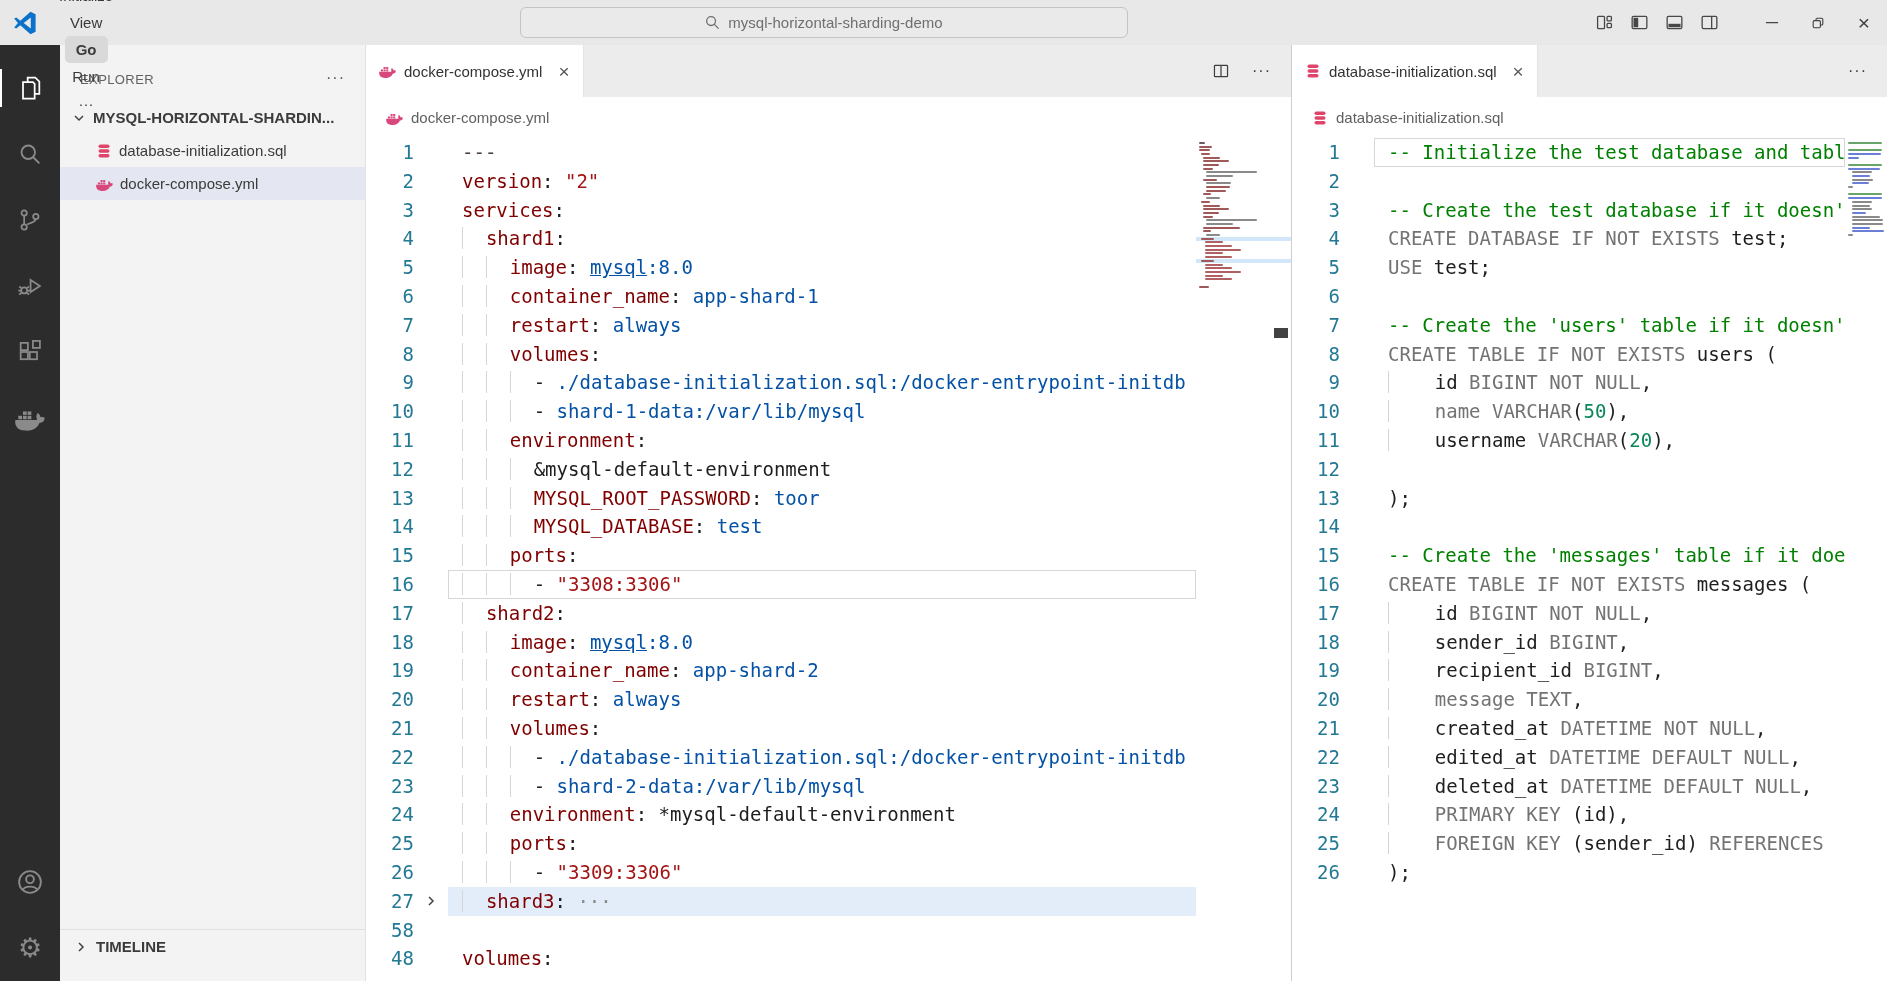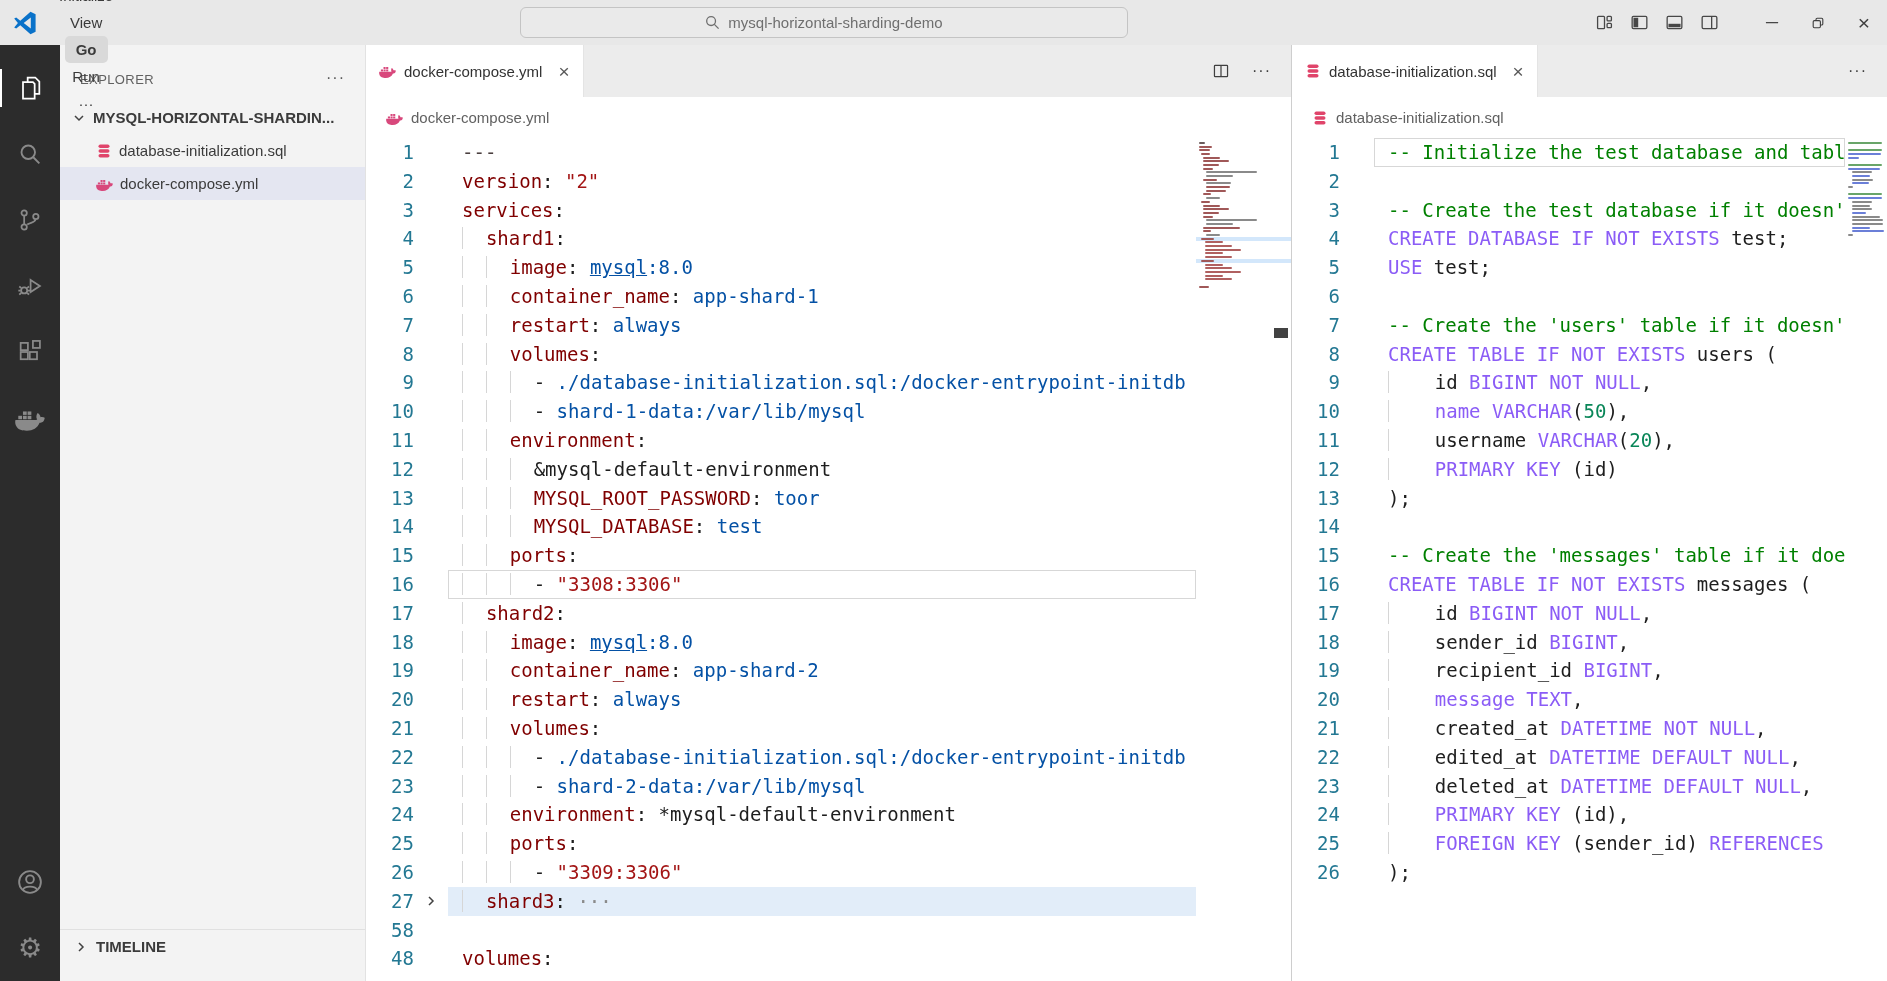--- a/index.html
+++ b/index.html
@@ -62,21 +62,21 @@
   .chev { width:34px; flex:none; display:flex; align-items:center; justify-content:center; color:#4f4f4f; }
   .lc { flex:1; min-width:0; white-space:pre; padding-left:14px; position:relative; overflow:hidden; color:#1e1e1e; }
   .lc.band { background:#e2edf9; }
   .lc.cur::after { content:""; position:absolute; inset:0; border:1px solid #d7d7d7; pointer-events:none; }
   .g { border-left:1px solid #d6d6d6; }
   .tk-key { color:#800000; }
   .tk-str { color:#a31515; }
   .tk-val { color:#0451a5; }
   .tk-lnk { color:#0451a5; text-decoration:underline; }
   .tk-pln { color:#1e1e1e; }
-  .tk-kw  { color:#8b5cf6; }
+  .tk-kw  { color:#737373; }
   .tk-cm  { color:#008000; }
   .tk-num { color:#098658; }
   .tk-sep { color:#4a3f3f; }
   .tk-fold{ color:#8a8a8a; }
 
   .minimap { position:absolute; top:0; right:0; bottom:0; background:#fff; }
   .g1 .minimap { width:95px; }
   .g2 .minimap { width:42px; }
   .mm-content { padding-top:3px; }
   .mrow { height:3.7px; display:flex; align-items:center; }
@@ -770,21 +770,20 @@
                 <span class="ln">11</span>
                 <span class="chev"></span>
               </div>
               <div class="lc"><span class="g">    </span><span class="tk-pln">username </span><span class="tk-kw">VARCHAR</span><span class="tk-pln">(</span><span class="tk-num">20</span><span class="tk-pln">),</span></div>
             </div>
             <div class="cline">
               <div class="gutter">
                 <span class="ln">12</span>
                 <span class="chev"></span>
               </div>
-              <div class="lc"><span class="g">    </span><span class="tk-kw">PRIMARY KEY</span><span class="tk-pln"> (id)</span></div>
             </div>
             <div class="cline">
               <div class="gutter">
                 <span class="ln">13</span>
                 <span class="chev"></span>
               </div>
               <div class="lc"><span class="tk-pln">);</span></div>
             </div>
             <div class="cline">
               <div class="gutter">

